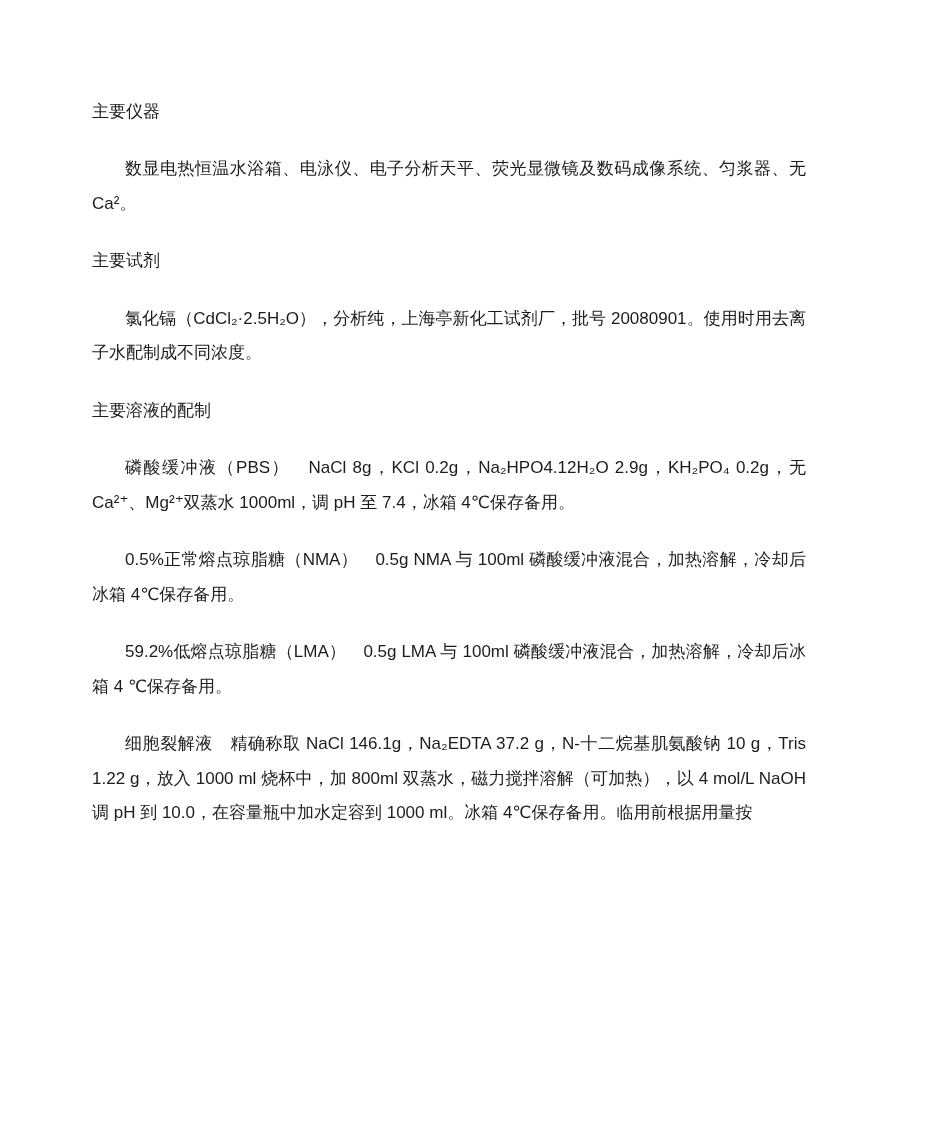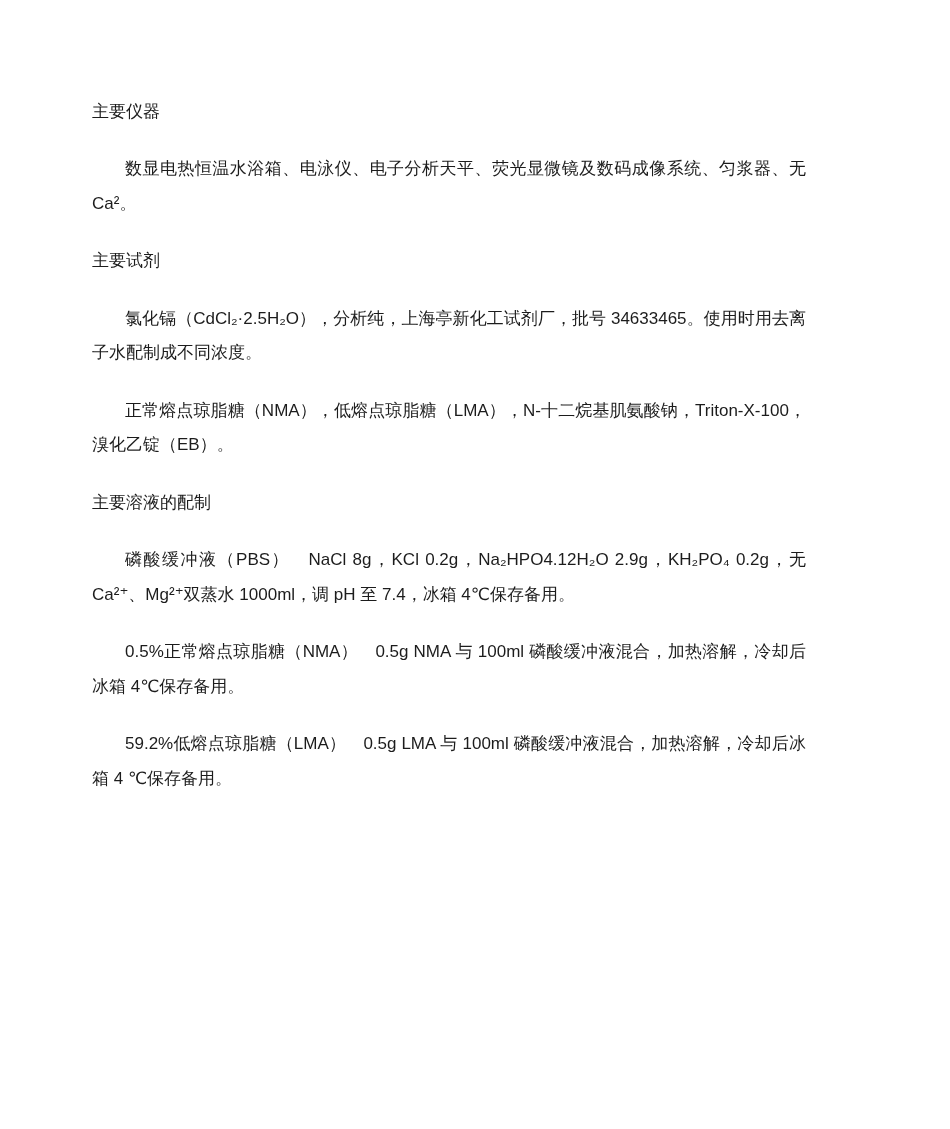--- a/index.html
+++ b/index.html
@@ -38,27 +38,27 @@
 <body>
 
 <div class="page">
 
   <h2 class="doc-heading">主要仪器</h2>
 
   <p class="doc-paragraph">数显电热恒温水浴箱、电泳仪、电子分析天平、荧光显微镜及数码成像系统、匀浆器、无Ca²。</p>
 
   <h2 class="doc-heading">主要试剂</h2>
 
-  <p class="doc-paragraph">氯化镉（CdCl₂·2.5H₂O），分析纯，上海亭新化工试剂厂，批号 34633465。使用时用去离子水配制成不同浓度。</p>
+  <p class="doc-paragraph">氯化镉（CdCl₂·2.5H₂O），分析纯，上海亭新化工试剂厂，批号 20080901。使用时用去离子水配制成不同浓度。</p>
 
-  <p class="doc-paragraph">正常熔点琼脂糖（NMA），低熔点琼脂糖（LMA），N-十二烷基肌氨酸钠，Triton-X-100，溴化乙锭（EB）。</p>
 
 
   <h2 class="doc-heading">主要溶液的配制</h2>
 
   <p class="doc-paragraph">磷酸缓冲液（PBS）　NaCl 8g，KCl 0.2g，Na₂HPO4.12H₂O 2.9g，KH₂PO₄ 0.2g，无Ca²⁺、Mg²⁺双蒸水 1000ml，调 pH 至 7.4，冰箱 4℃保存备用。</p>
 
   <p class="doc-paragraph">0.5%正常熔点琼脂糖（NMA）　0.5g NMA 与 100ml 磷酸缓冲液混合，加热溶解，冷却后冰箱 4℃保存备用。</p>
 
   <p class="doc-paragraph">59.2%低熔点琼脂糖（LMA）　0.5g LMA 与 100ml 磷酸缓冲液混合，加热溶解，冷却后冰箱 4 ℃保存备用。</p>
 
+  <p class="doc-paragraph">细胞裂解液　精确称取 NaCl 146.1g，Na₂EDTA 37.2 g，N-十二烷基肌氨酸钠 10 g，Tris 1.22 g，放入 1000 ml 烧杯中，加 800ml 双蒸水，磁力搅拌溶解（可加热），以 4 mol/L NaOH 调 pH 到 10.0，在容量瓶中加水定容到 1000 ml。冰箱 4℃保存备用。临用前根据用量按</p>
 
 </div>
 
 </body></html>

